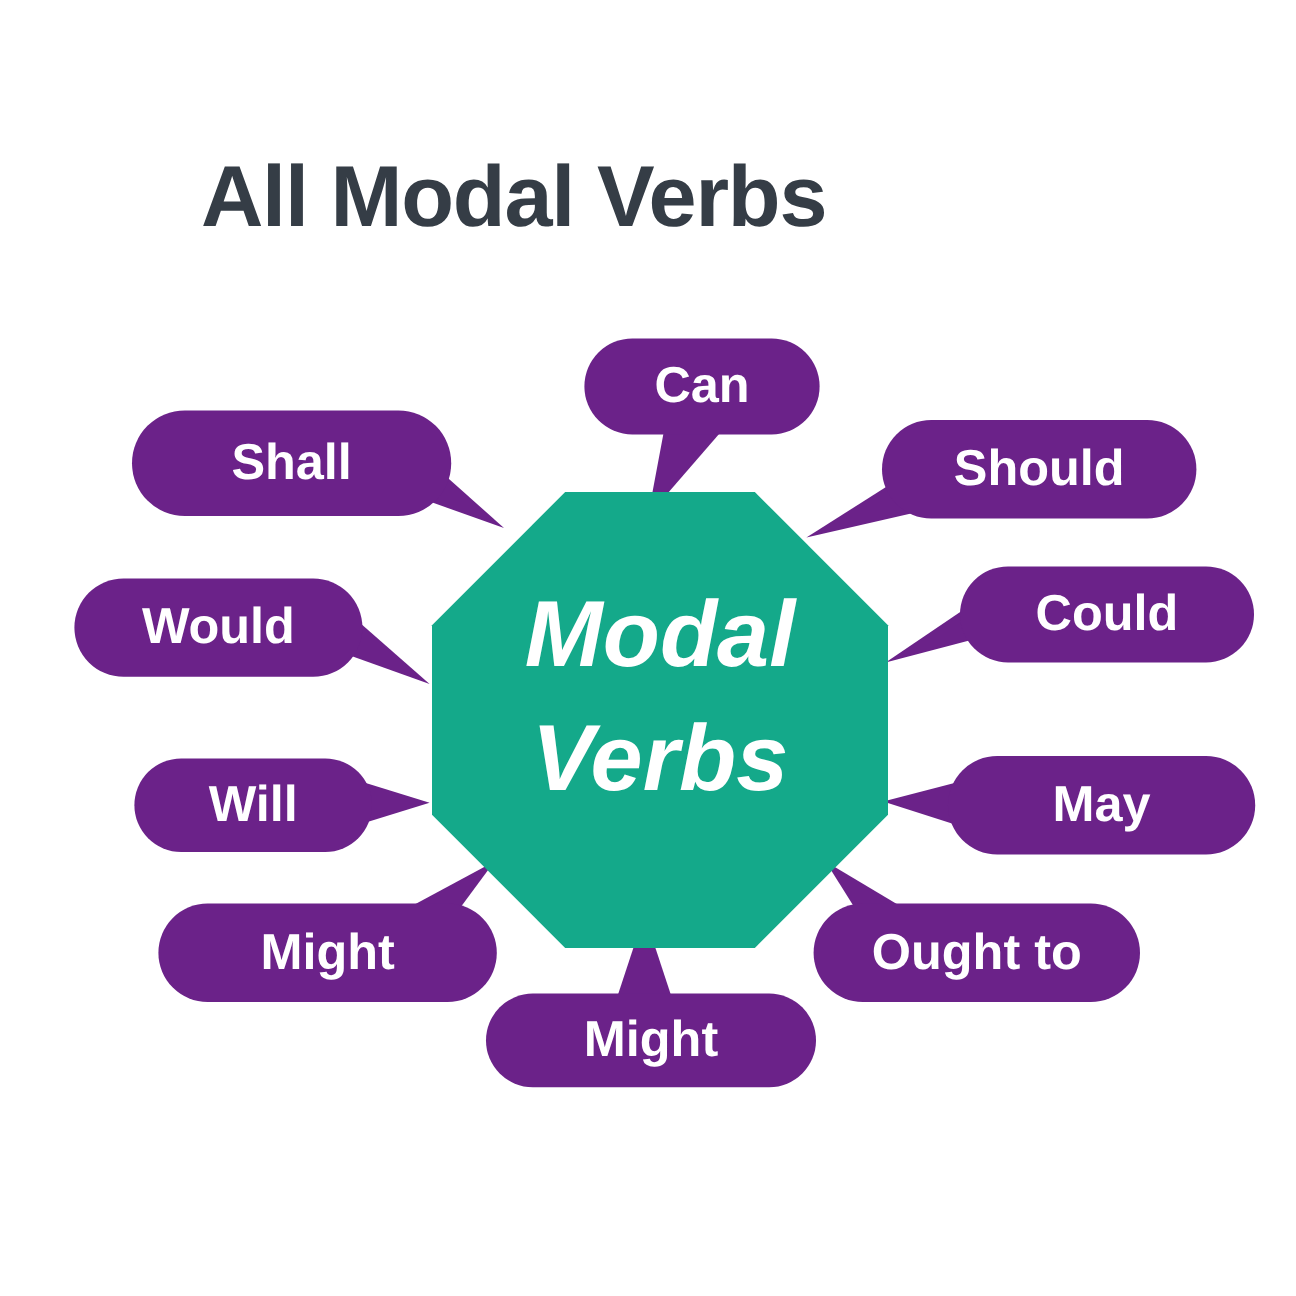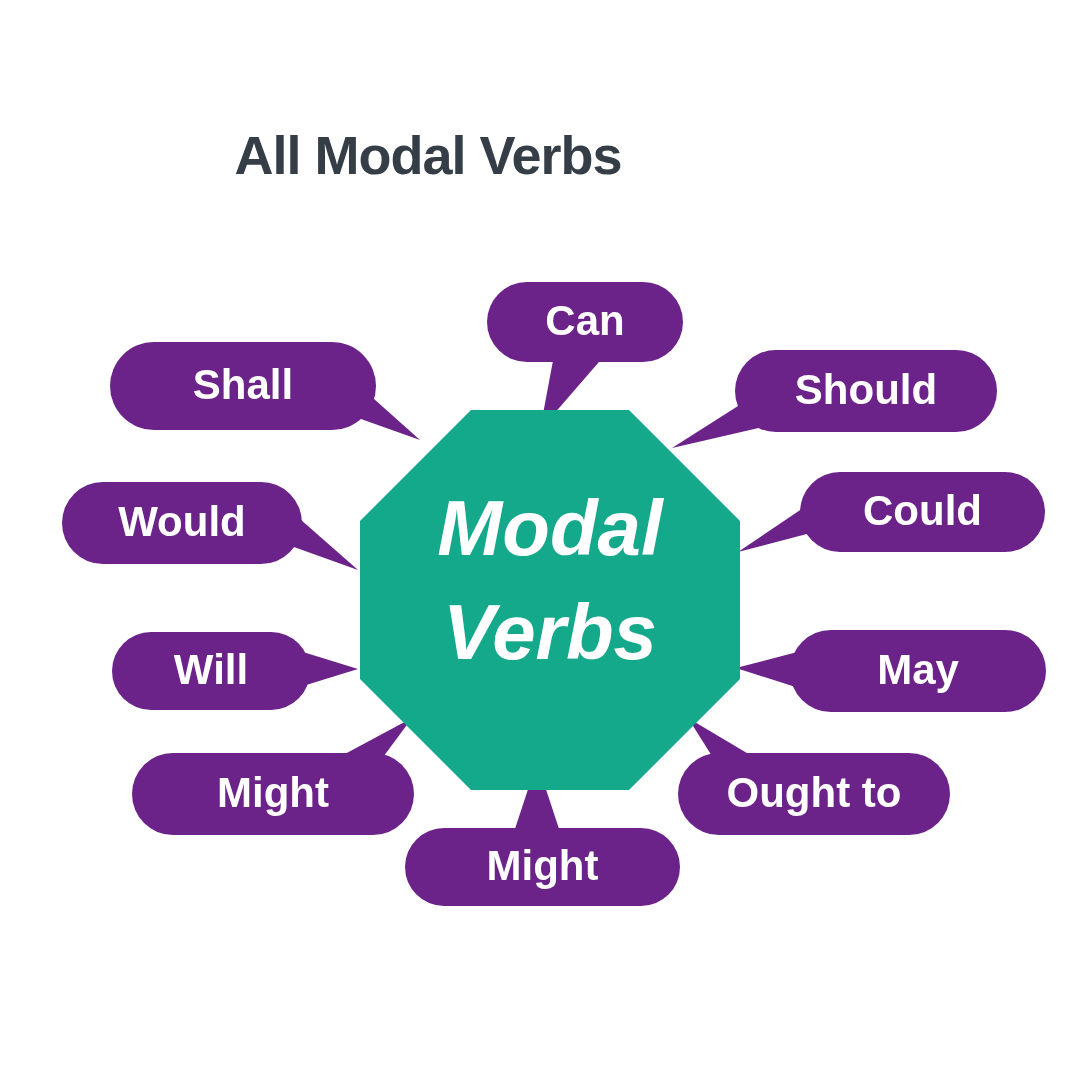--- a/index.html
+++ b/index.html
@@ -19,21 +19,21 @@
     height: 1080px;
     background: #ffffff;
   }
   .title {
     position: absolute;
     left: 0;
     top: 128px;
     width: 856px;
     text-align: center;
     font-family: "Liberation Sans", sans-serif;
-    font-size: 54px;
+    font-size: 72px;
     font-weight: bold;
     letter-spacing: -1px;
     color: #353d46;
     line-height: 1;
   }
   svg#diagram {
     position: absolute;
     left: 0;
     top: 0;
     width: 1080px;

